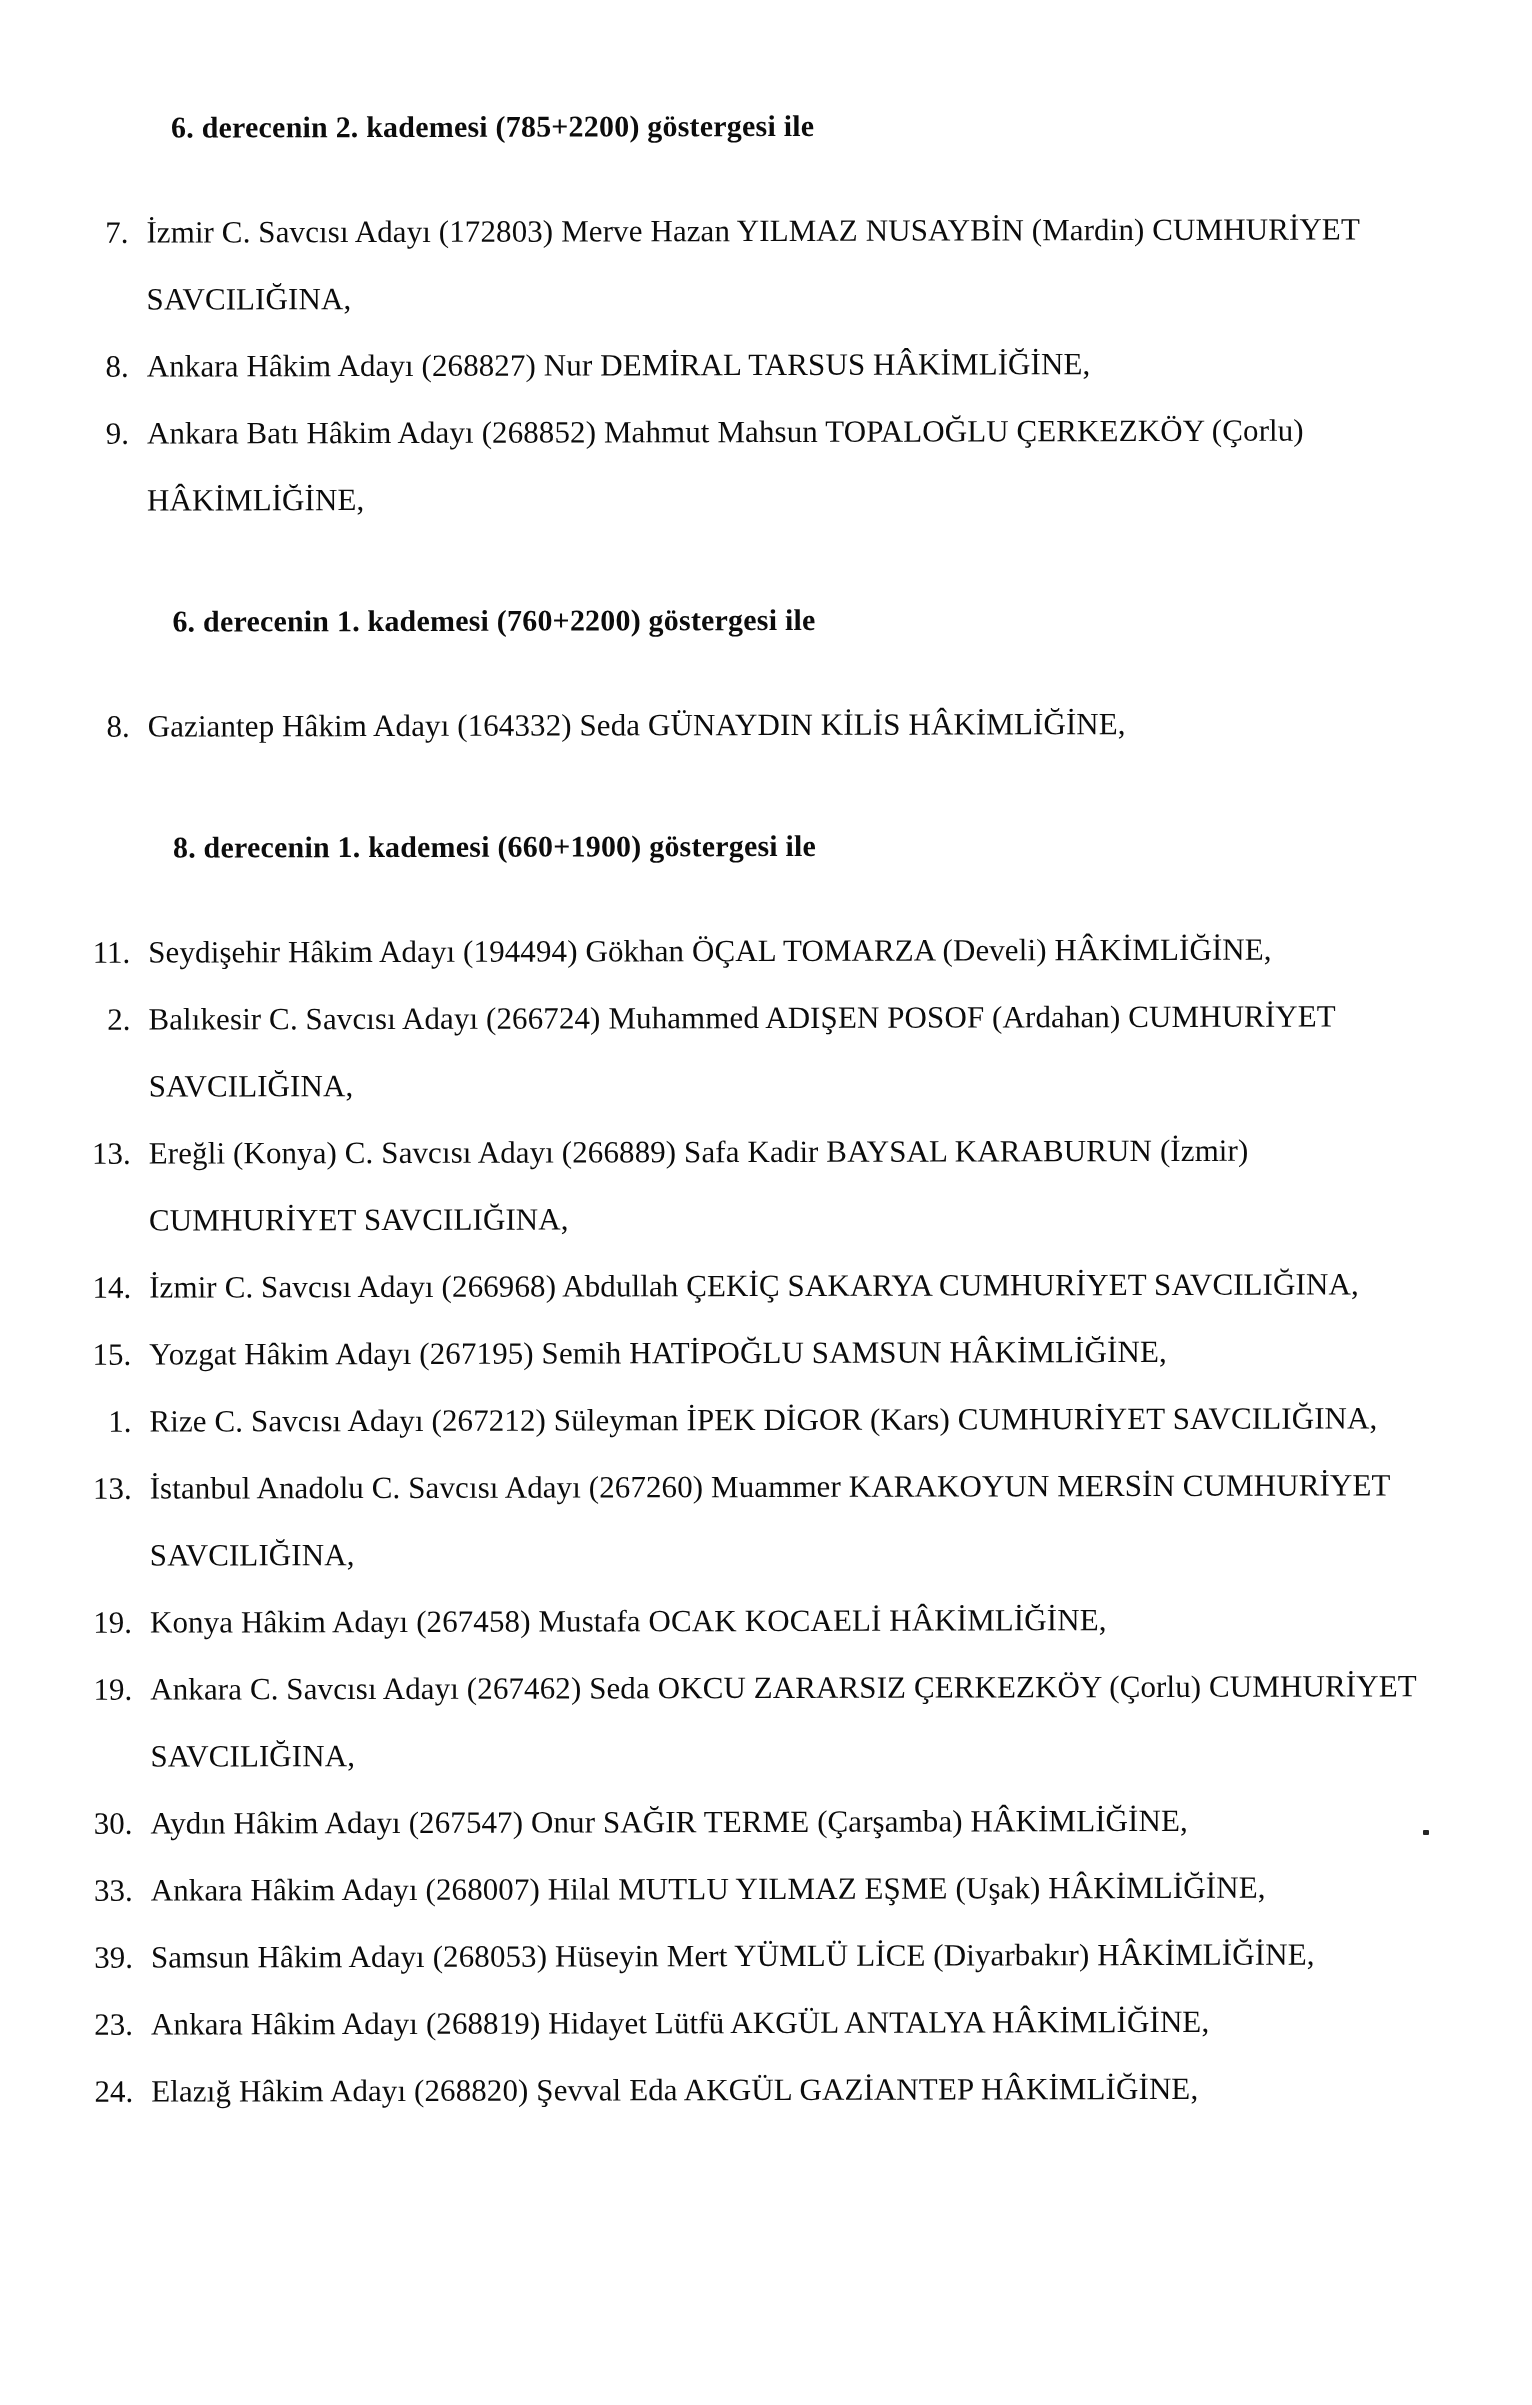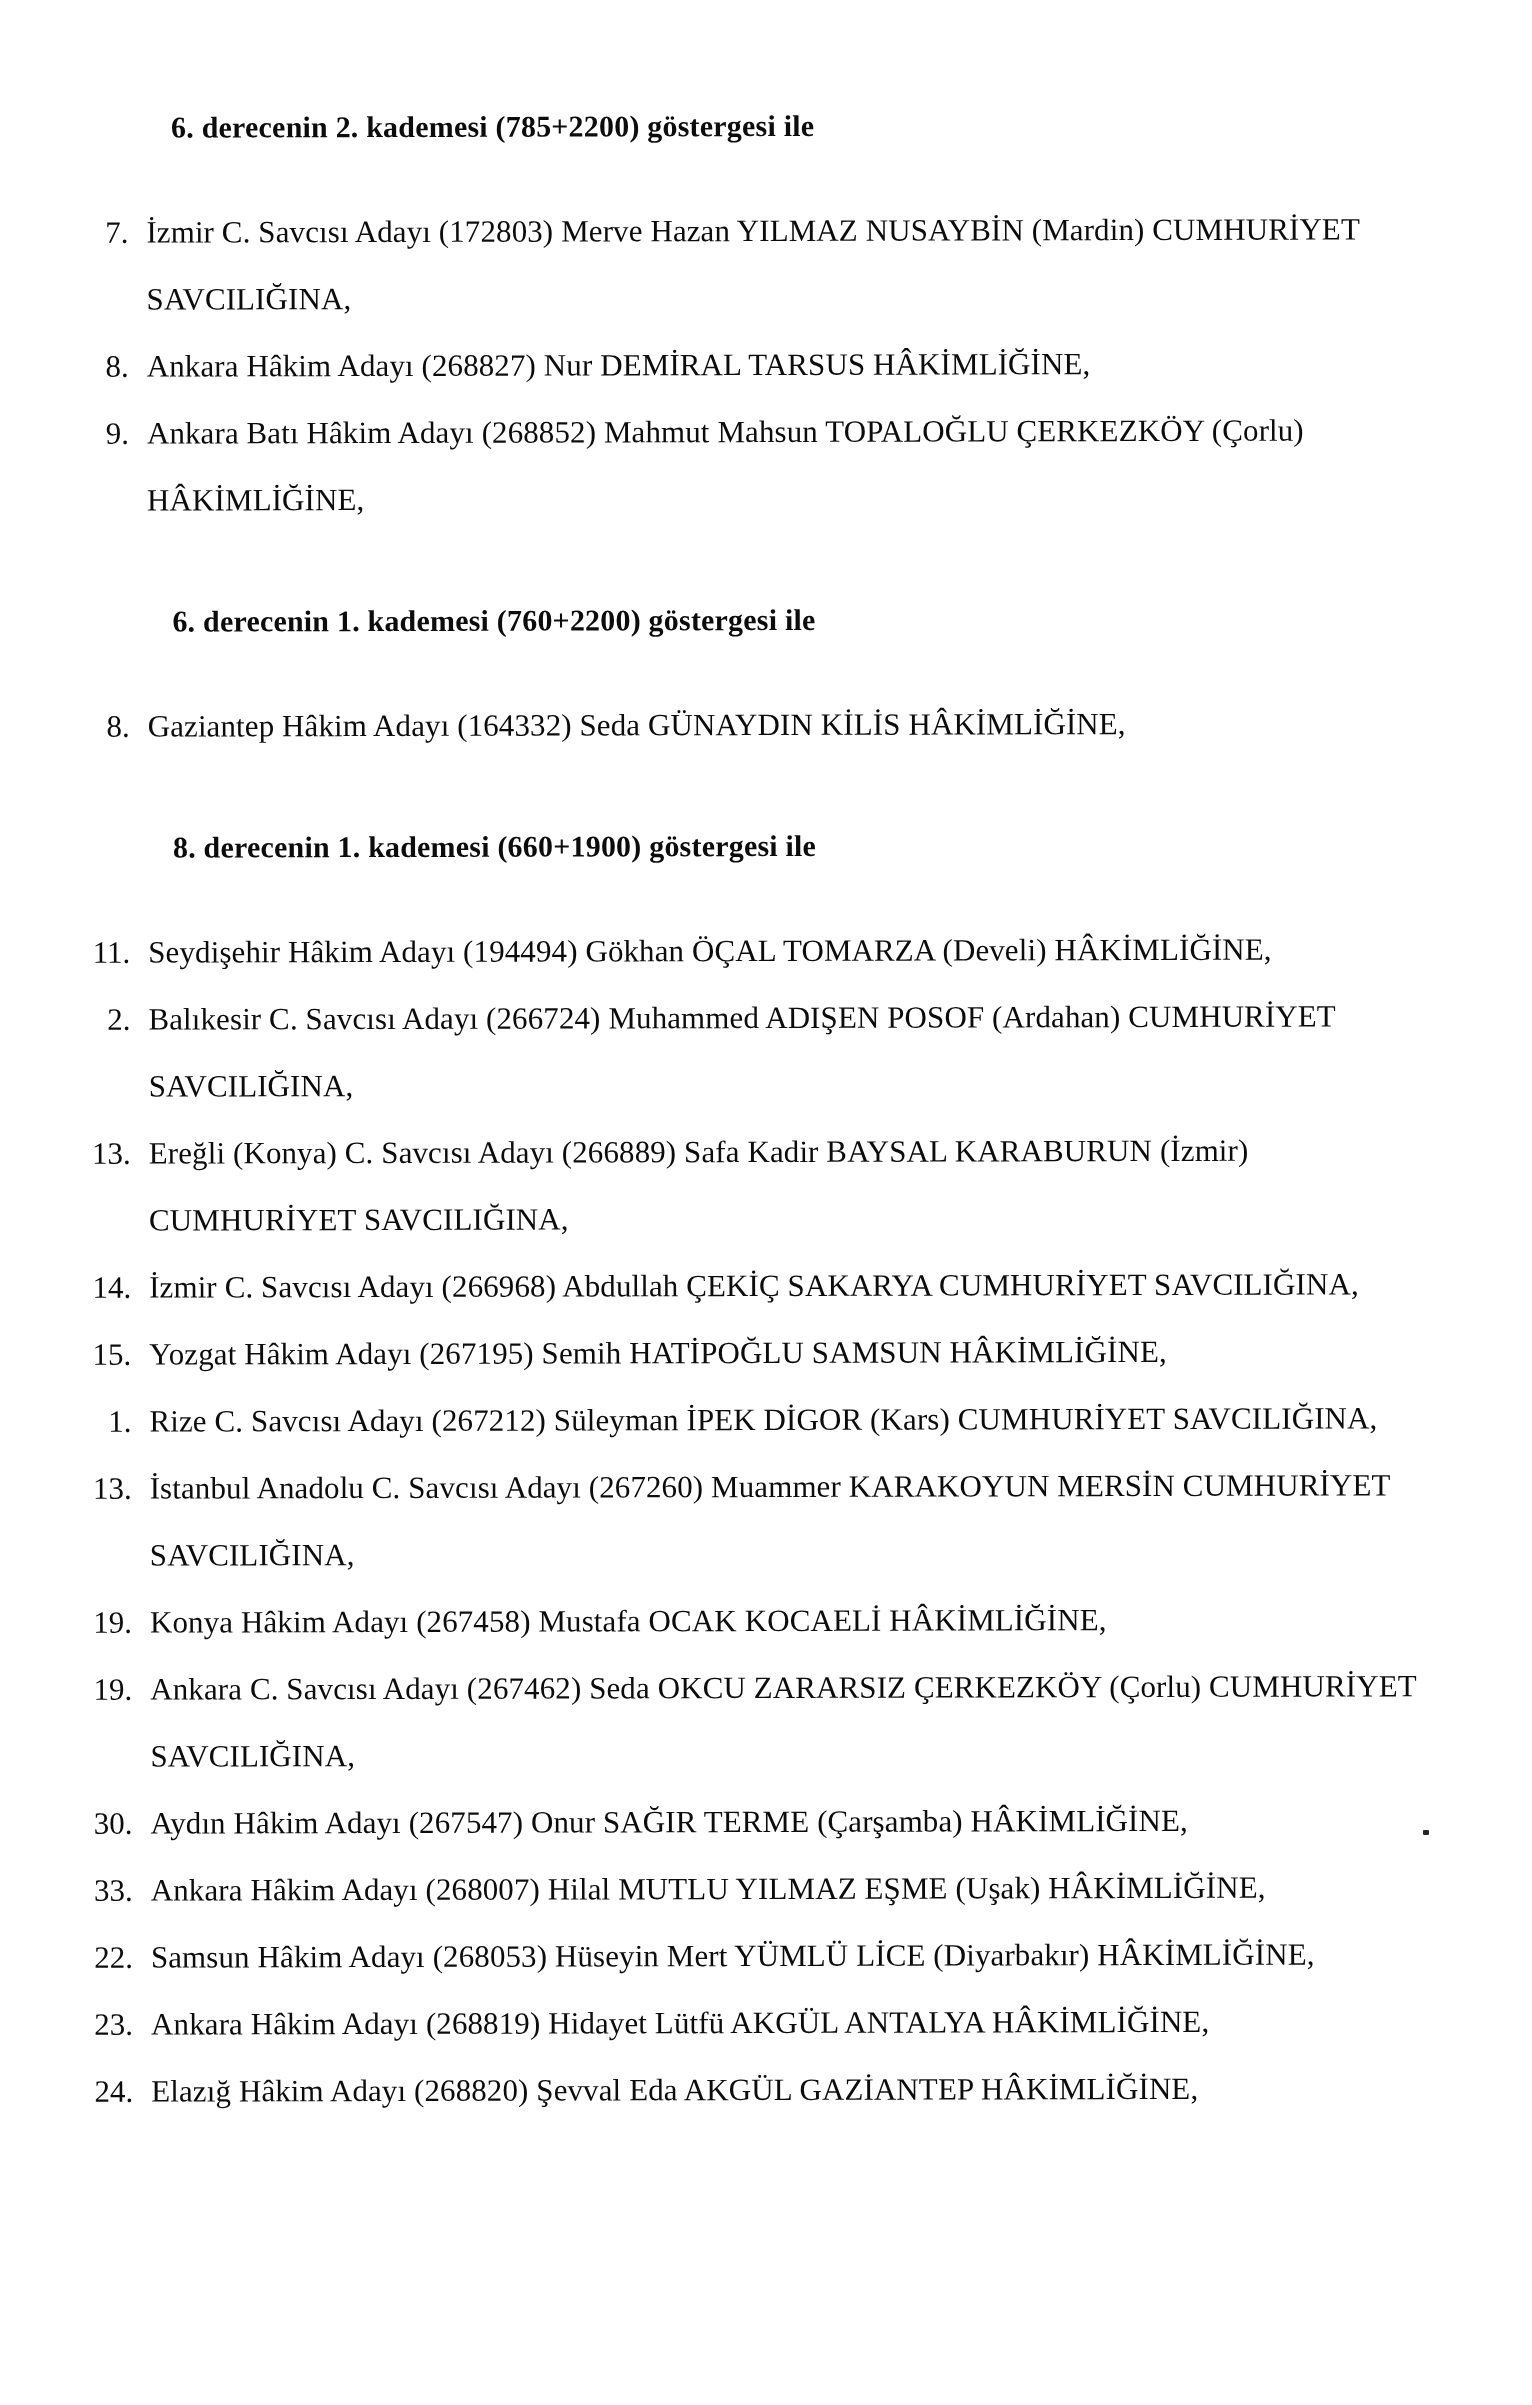--- a/index.html
+++ b/index.html
@@ -135,21 +135,21 @@
         </div>
         <div class="item">
           <span class="num">30.</span>
           <span class="text">Aydın Hâkim Adayı (267547) Onur SAĞIR TERME (Çarşamba) HÂKİMLİĞİNE,</span>
         </div>
         <div class="item">
           <span class="num">33.</span>
           <span class="text">Ankara Hâkim Adayı (268007) Hilal MUTLU YILMAZ EŞME (Uşak) HÂKİMLİĞİNE,</span>
         </div>
         <div class="item">
-          <span class="num">22.</span>
+          <span class="num">39.</span>
           <span class="text">Samsun Hâkim Adayı (268053) Hüseyin Mert YÜMLÜ LİCE (Diyarbakır) HÂKİMLİĞİNE,</span>
         </div>
         <div class="item">
           <span class="num">23.</span>
           <span class="text">Ankara Hâkim Adayı (268819) Hidayet Lütfü AKGÜL ANTALYA HÂKİMLİĞİNE,</span>
         </div>
         <div class="item">
           <span class="num">24.</span>
           <span class="text">Elazığ Hâkim Adayı (268820) Şevval Eda AKGÜL GAZİANTEP HÂKİMLİĞİNE,</span>
         </div>

